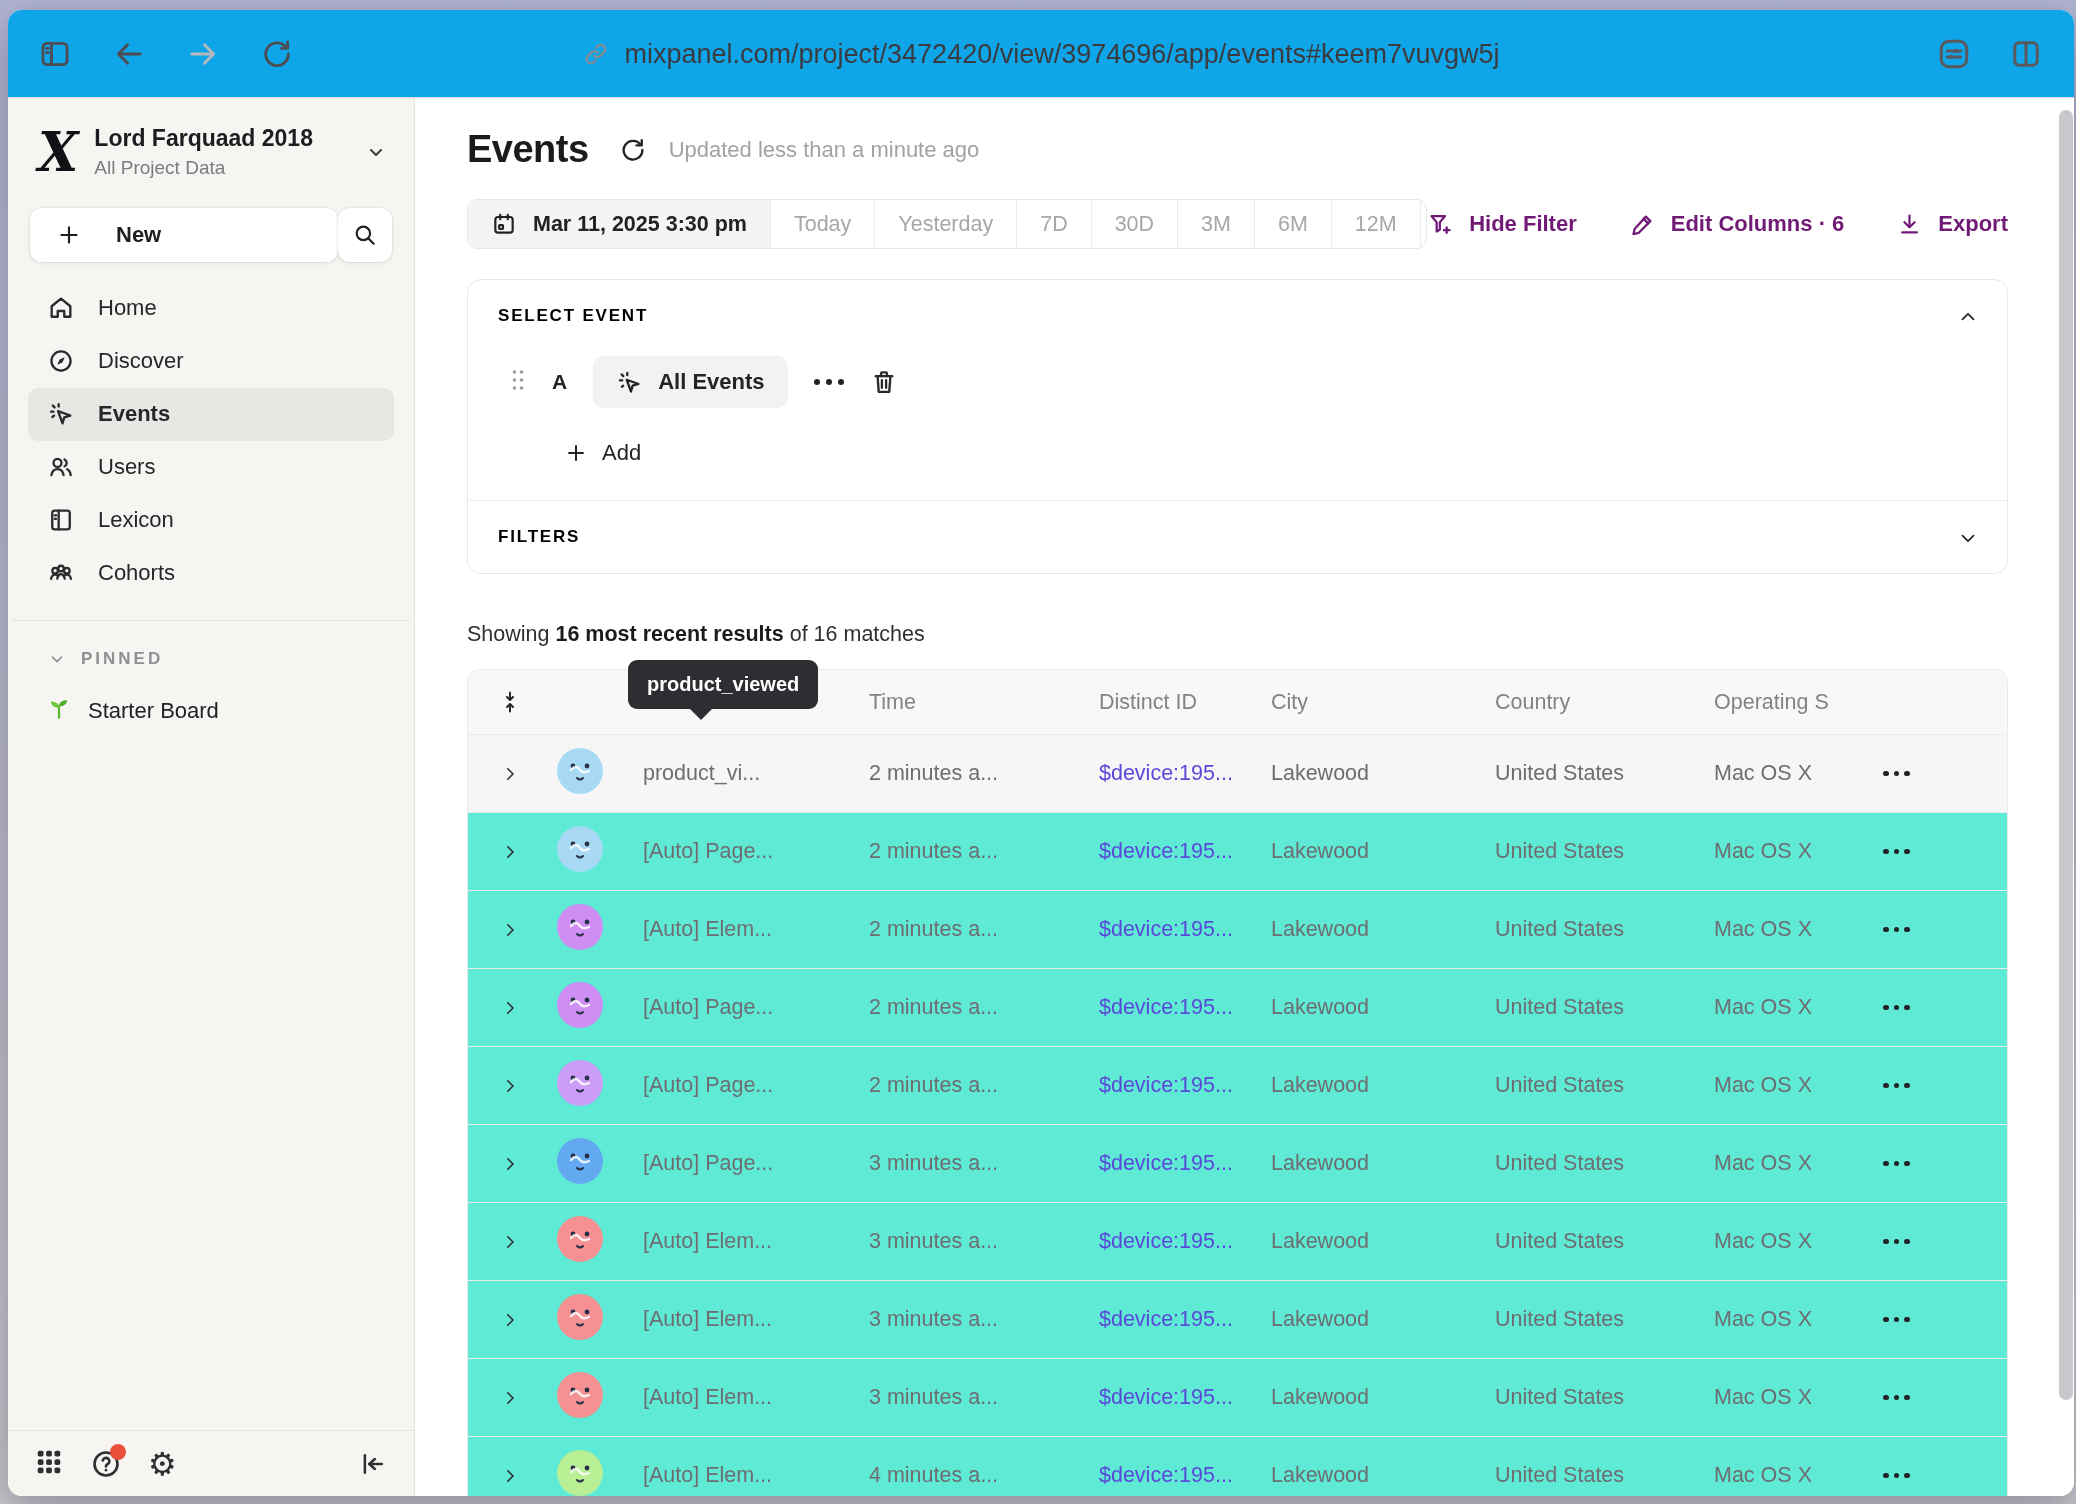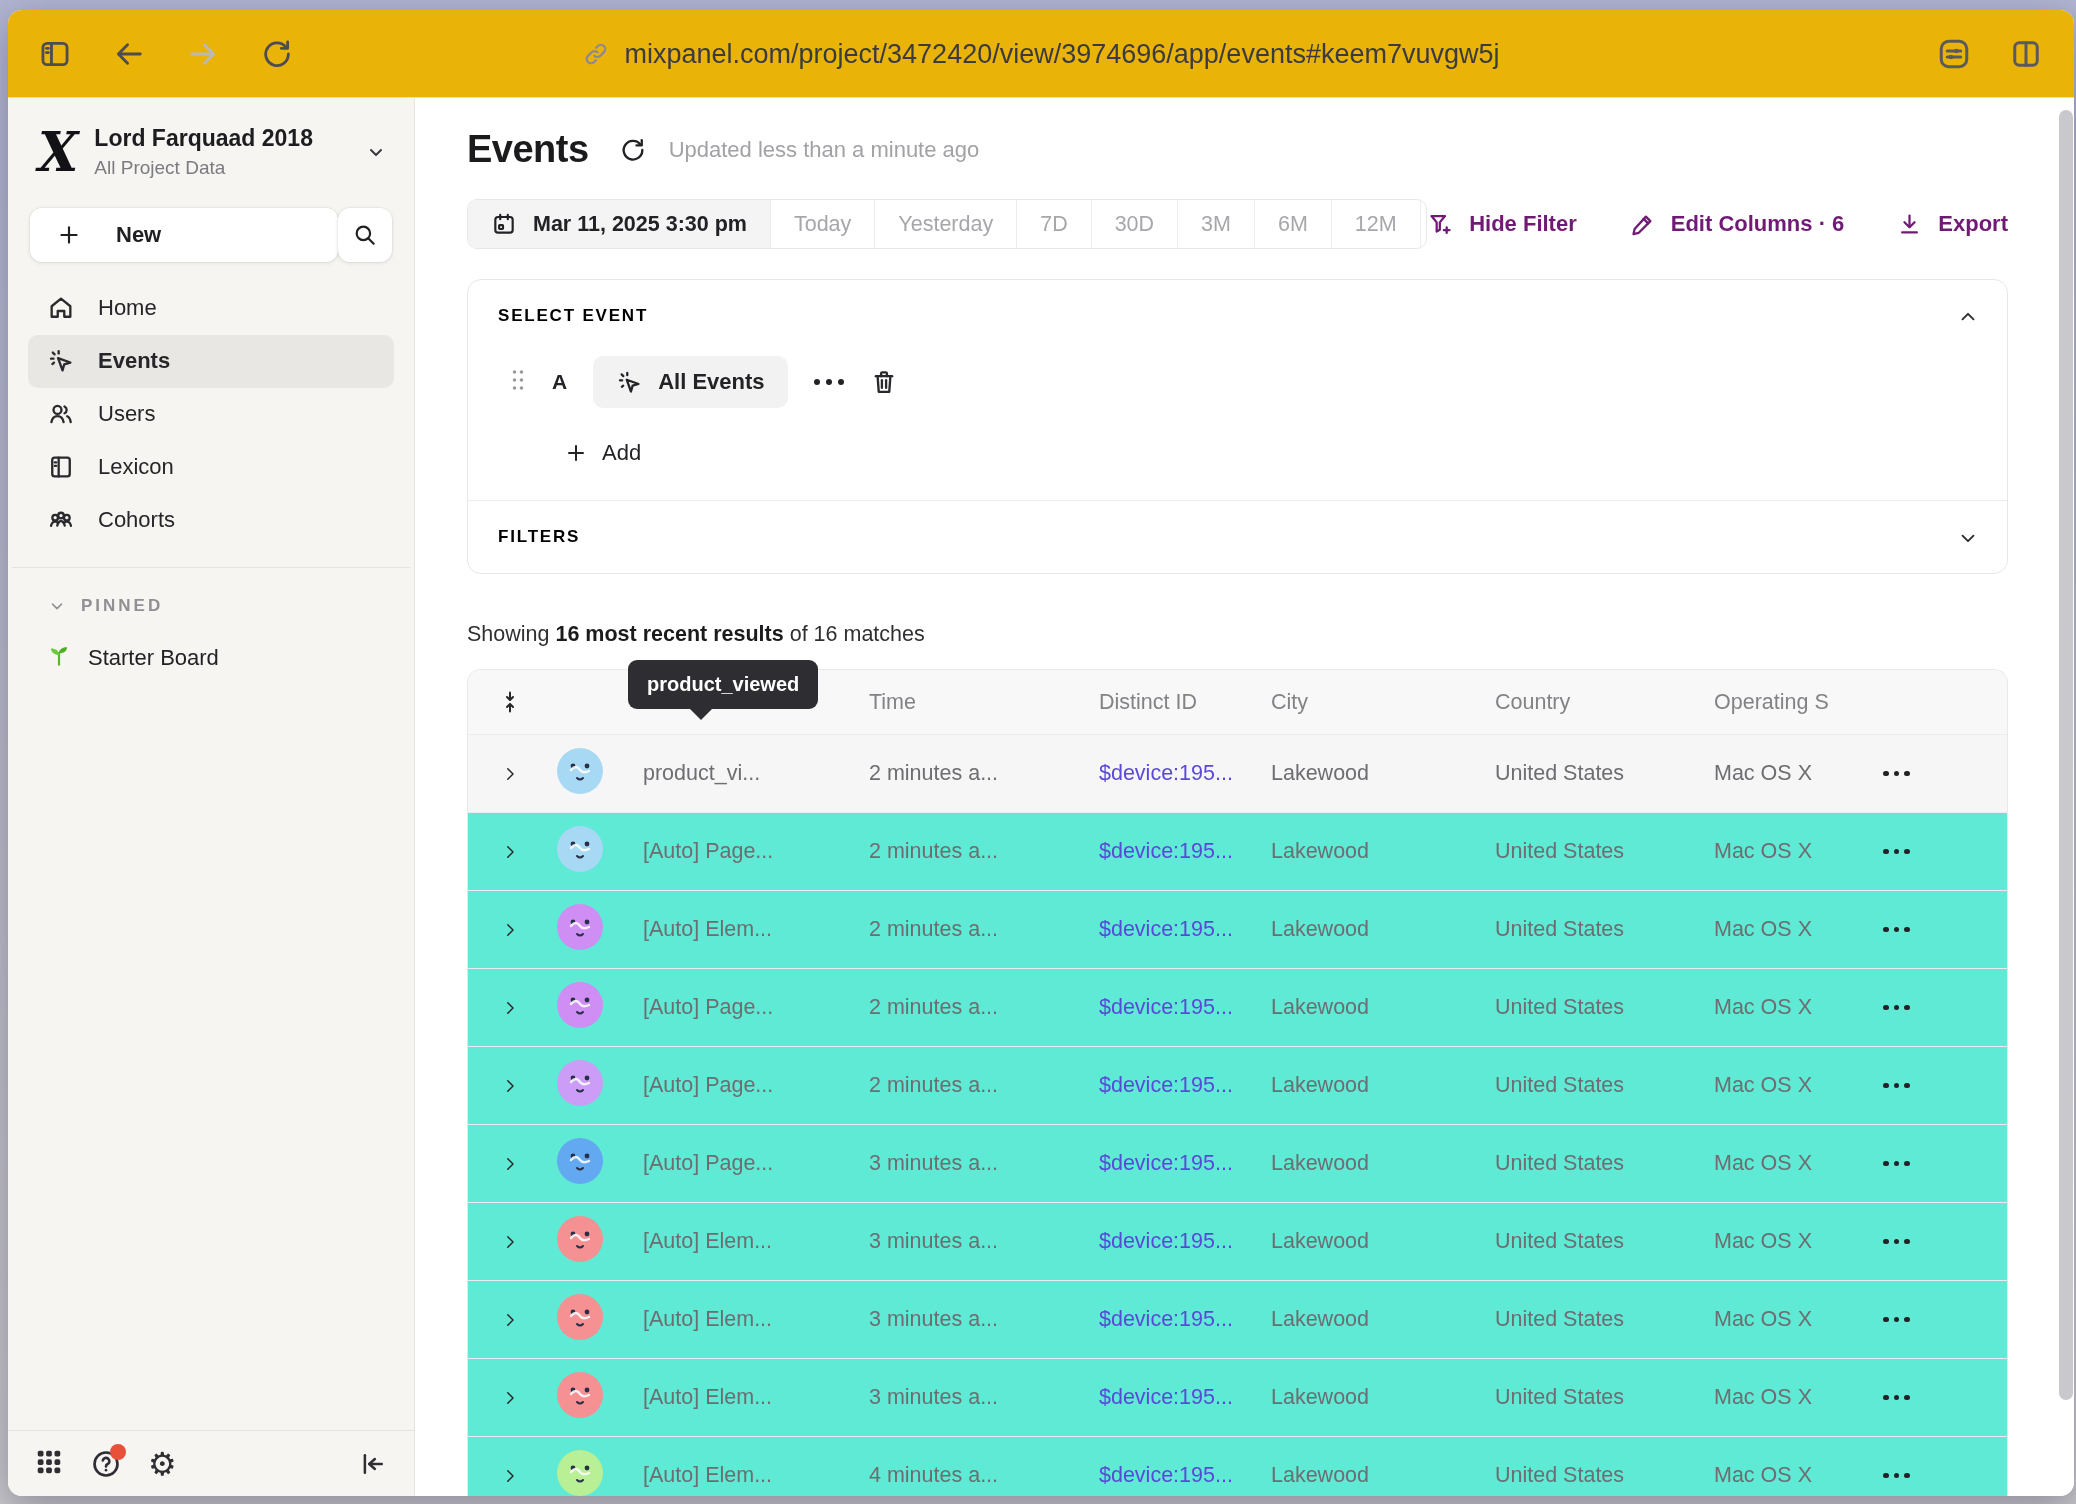--- a/index.html
+++ b/index.html
@@ -14,21 +14,21 @@
   
   .window {
     position:absolute; left:8px; top:10px; right:2px; bottom:8px;
     background:#fff; border-radius:14px; overflow:hidden;
     box-shadow:0 12px 40px rgba(30,30,60,.35);
     display:flex; flex-direction:column;
   }
 
   
   .toolbar {
-    height:88px; flex:0 0 88px; background:#eab308; border-bottom:1px solid #dddcdf;
+    height:88px; flex:0 0 88px; background:#0ea5e9; border-bottom:1px solid #dddcdf;
     display:flex; align-items:center; padding:0 30px; position:relative;
   }
   .tb-left { display:flex; align-items:center; gap:40px; color:#4c4c51; }
   .tb-btn { display:grid; place-items:center; cursor:default; }
   .tb-fwd { color:#b8b8bd; }
   .urlbox {
     position:absolute; left:50%; top:50%; transform:translate(-50%,-50%);
     display:flex; align-items:center; gap:15px;
     font-size:27px; font-weight:500; color:#3b3b3f; white-space:nowrap;
   }
@@ -260,20 +260,29 @@
 
       <nav>
         <div class="nav-item">
           <span class="nic">
             <svg class="ic" width="28" height="28" viewBox="0 0 24 24">
                 <path d="M4 10.5 L12 4 L20 10.5 V19.5 H14.8 V14.6 H9.2 V19.5 H4 Z"></path>
               </svg>
           </span>
           <span>Home</span>
         </div>
+        <div class="nav-item">
+          <span class="nic">
+            <svg class="ic" width="28" height="28" viewBox="0 0 24 24">
+                <circle cx="12" cy="12" r="8.2"></circle>
+                <path d="M15.2 8.8 L13.2 13.2 L8.8 15.2 L10.8 10.8 Z" fill="#2a2a2e" stroke="none"></path>
+              </svg>
+          </span>
+          <span>Discover</span>
+        </div>
         <div class="nav-item active">
           <span class="nic">
             <svg class="ic" width="28" height="28" viewBox="0 0 24 24" stroke-width="1.9">
                 <path d="M9.5 9.5 L20 13.3 L14.8 14.8 L13.3 20 Z"></path>
                 <line x1="3.5" y1="10" x2="5.5" y2="10"></line>
                 <line x1="5" y1="4.8" x2="6.5" y2="6.3"></line>
                 <line x1="10" y1="3.5" x2="10" y2="5.5"></line>
                 <line x1="4.6" y1="14.6" x2="6" y2="13.4"></line>
               </svg>
           </span>

